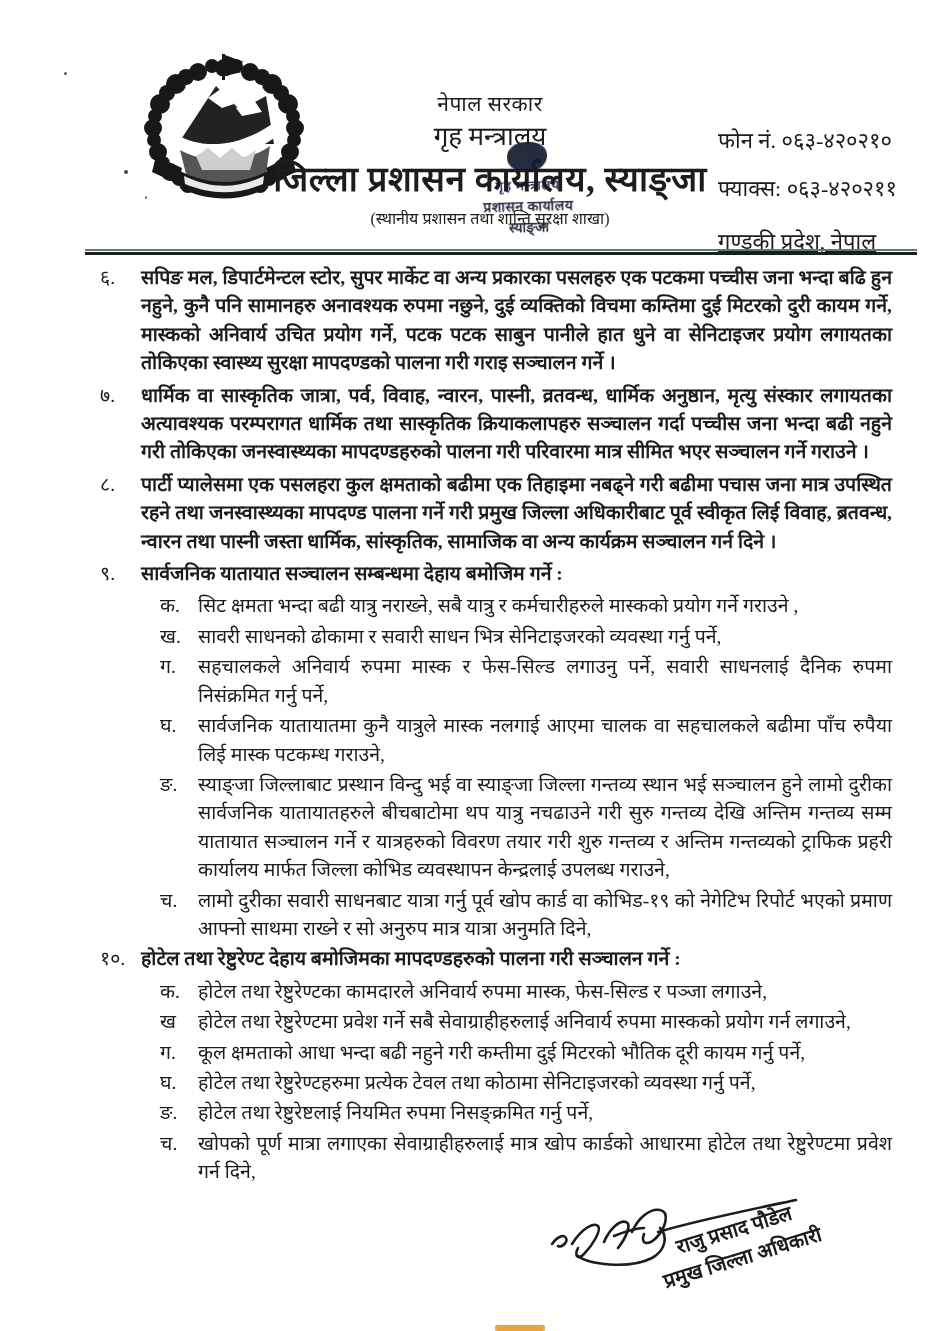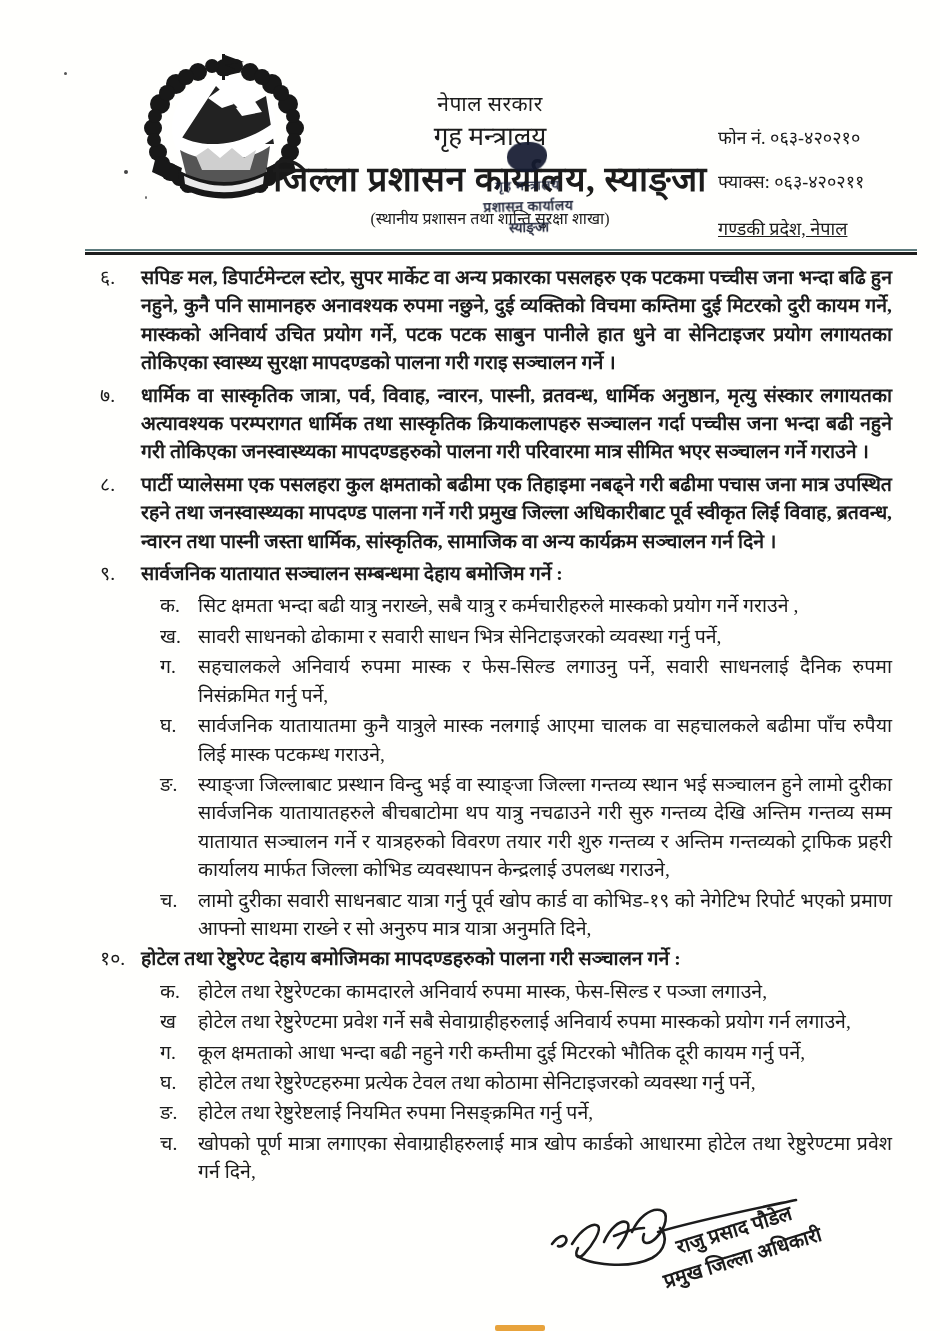--- a/index.html
+++ b/index.html
@@ -19,21 +19,21 @@
   .hdr-center{
     position:absolute;left:250px;top:92px;width:480px;
     text-align:center;line-height:1.15;
   }
   .hdr-govt{font-size:21px;letter-spacing:.5px;}
   .hdr-ministry{font-size:26px;margin-top:6px;}
   .hdr-office{font-size:35px;font-weight:bold;margin-top:8px;letter-spacing:.5px;}
   .hdr-branch{font-size:16px;margin-top:10px;}
   .hdr-right{
     position:absolute;left:718px;top:128px;width:210px;
-    font-size:18px;line-height:1.2;white-space:nowrap;
+    font-size:22px;line-height:1.2;white-space:nowrap;
   }
   .hdr-right .row{margin-bottom:22px;}
   .hdr-right .province{margin-top:26px;text-decoration:underline;}
   
   .stamp{
     position:absolute;left:448px;top:142px;width:160px;height:104px;
     transform:rotate(-1.5deg);
     color:#141a30;
     filter:blur(.4px);
     opacity:.92;

